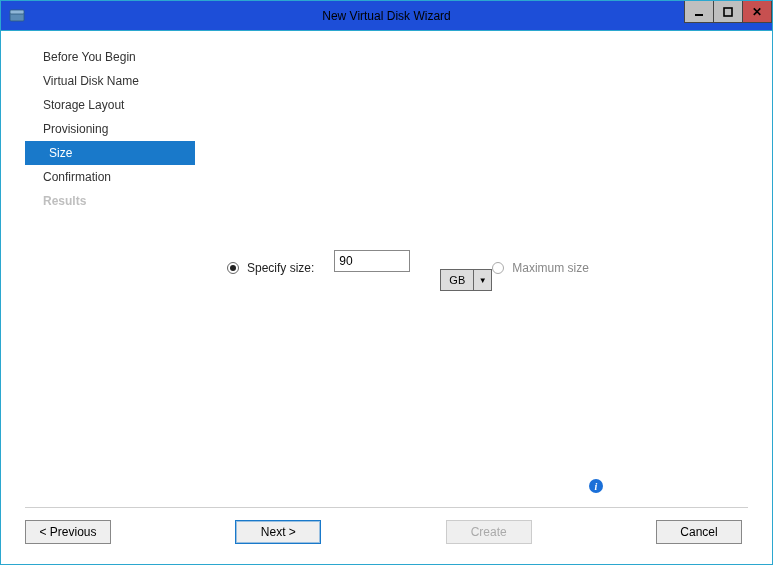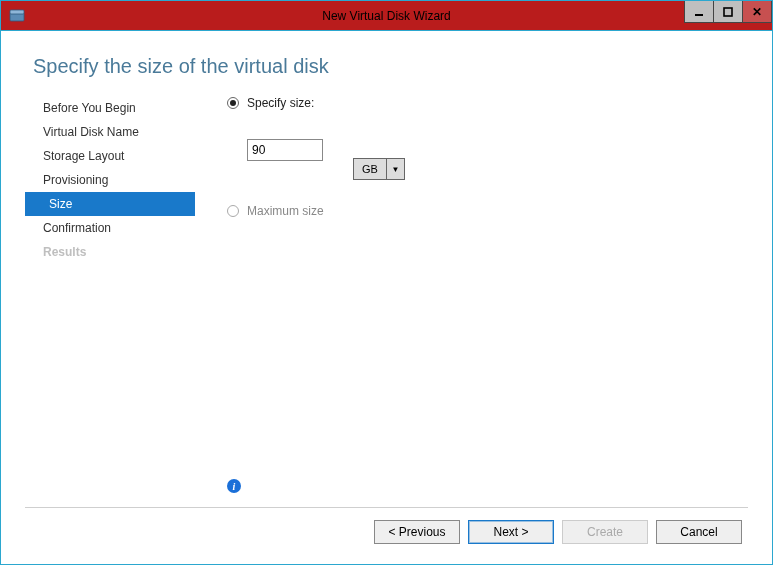--- a/index.html
+++ b/index.html
@@ -13,21 +13,21 @@
   }
   .window {
     width: 773px;
     height: 565px;
     border: 1px solid #2ba7cf;
     display: flex;
     flex-direction: column;
   }
   .titlebar {
     height: 30px;
-    background: #b91c1c;
+    background: #1d4ed8;
     display: flex;
     align-items: center;
     position: relative;
     border-bottom: 1px solid #2ba7cf;
   }
   .titlebar-icon {
     width: 16px;
     height: 16px;
     margin-left: 8px;
   }
@@ -99,21 +99,21 @@
   .side-item.disabled {
     color: #bfbfbf;
     cursor: default;
     font-weight: bold;
   }
   .content {
     flex: 1;
     padding-left: 32px;
     position: relative;
     display: flex;
-    flex-direction: column;
+    flex-direction: row;
   }
   .radio-row {
     display: flex;
     align-items: center;
     font-size: 12px;
     color: #222;
     margin-bottom: 10px;
   }
   .radio {
     width: 12px;
@@ -197,21 +197,21 @@
     font-style: italic;
     font-family: Georgia, serif;
   }
   .separator {
     height: 1px;
     background: #cfcfcf;
     margin: 6px 0 12px 0;
   }
   .footer {
     display: flex;
-    justify-content: flex-end;
+    justify-content: space-between;
     gap: 8px;
     padding-right: 6px;
     padding-bottom: 6px;
   }
   .btn {
     width: 86px;
     height: 24px;
     font-size: 12px;
     border: 1px solid #888;
     background: #efefef;
@@ -253,21 +253,20 @@
           </svg>
       </div>
       <div class="tb-btn close">
         <span>✕</span>
       </div>
     </div>
   </div>
 
   <div class="client">
 
-    <div class="page-title">Specify the size of the virtual disk</div>
 
     <div class="body-row">
 
       <div class="sidebar">
         <div class="side-item">Before You Begin</div>
         <div class="side-item">Virtual Disk Name</div>
         <div class="side-item">Storage Layout</div>
         <div class="side-item">Provisioning</div>
         <div class="side-item selected">Size</div>
         <div class="side-item">Confirmation</div>

